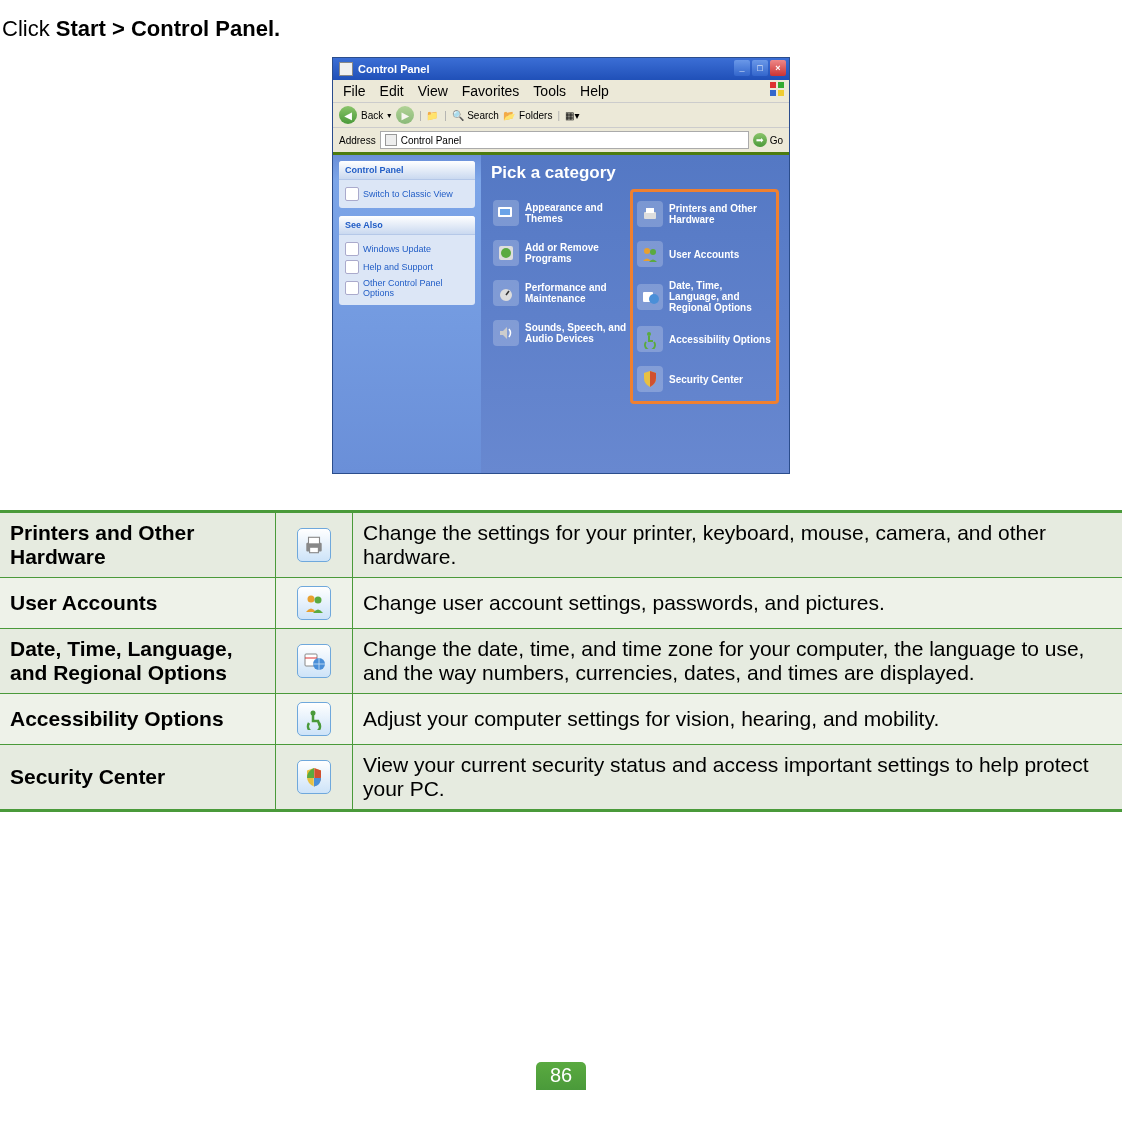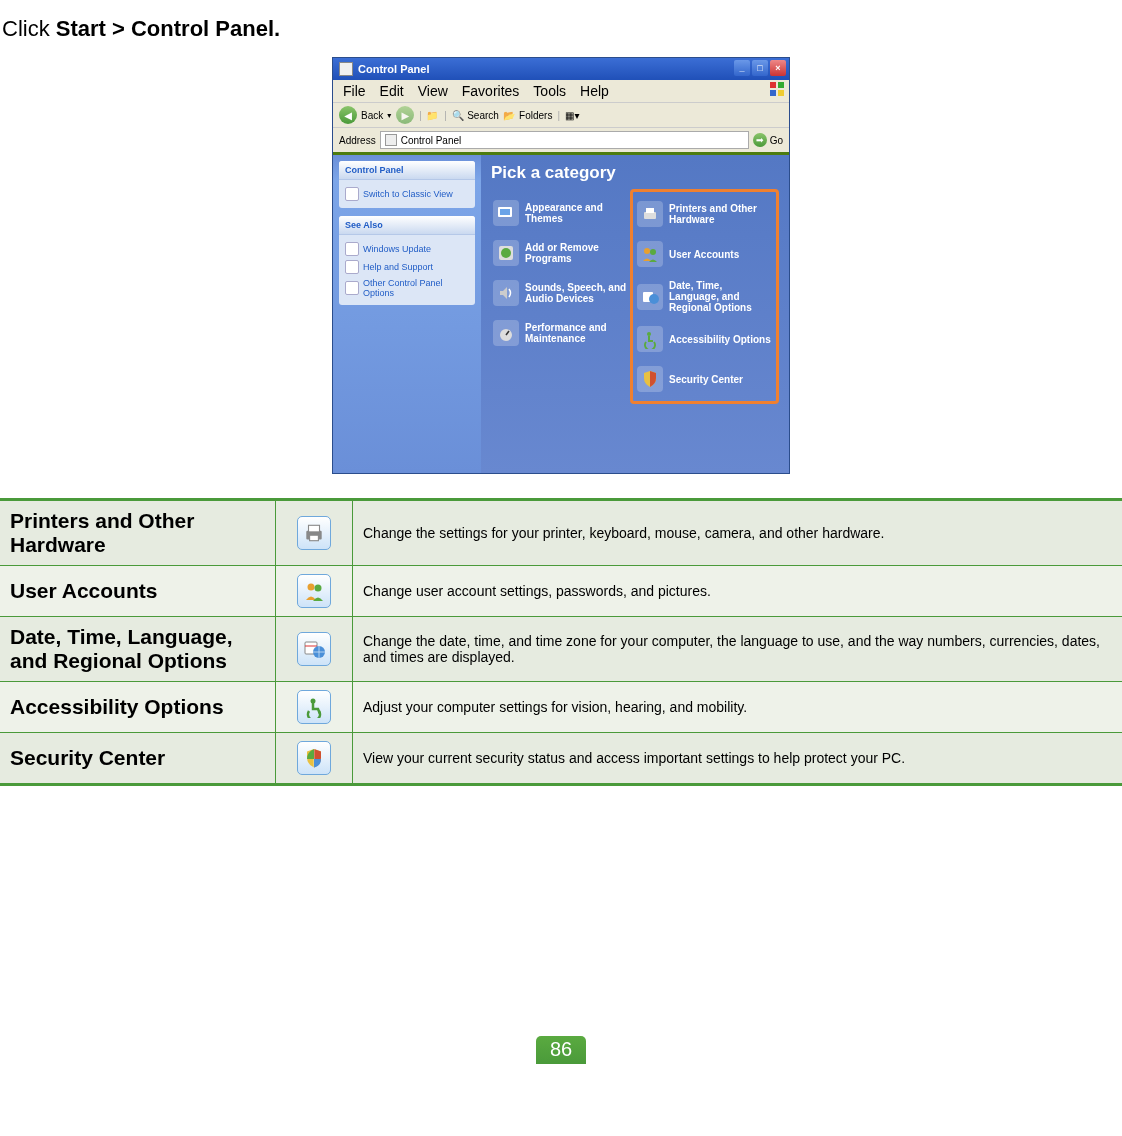--- a/index.html
+++ b/index.html
@@ -16,21 +16,21 @@
   .instruction {
     padding: 16px 0 15px 2px;
     font-size: 22px;
   }
   .instruction .bold {
     font-weight: bold;
   }
   
   .screenshot {
     width: 456px;
-    margin: 0 auto 24px auto;
+    margin: 0 auto 36px auto;
     border: 1px solid #2b4d8c;
     background: #ece9d8;
   }
   .titlebar {
     background: linear-gradient(to bottom, #3b6ed5, #2050b8);
     height: 22px;
     display: flex;
     align-items: center;
     color: #fff;
     font-size: 11px;
@@ -207,21 +207,21 @@
     font-weight: bold;
     font-size: 21px;
     border-right: 1px solid #4a9a3a;
   }
   .desc-table td.col-icon {
     width: 56px;
     text-align: center;
     border-right: 1px solid #4a9a3a;
   }
   .desc-table td.col-desc {
-    font-size: 14px;
+    font-size: 21px;
   }
   .row-icon {
     width: 32px; height: 32px;
     background: linear-gradient(to bottom,#fff,#cde3f8);
     border: 1px solid #6fa8dc;
     border-radius: 5px;
     display:inline-flex; align-items:center; justify-content:center;
   }
   .row-icon svg { width: 22px; height: 22px; }
   .page-num {
@@ -344,34 +344,34 @@
                   <svg viewBox="0 0 20 20">
                     <rect x="3" y="3" width="14" height="14" rx="2" fill="#ddd"></rect>
                     <circle cx="10" cy="10" r="5" fill="#5aaa40"></circle>
                   </svg>
                 </div>
               <span>Add or Remove Programs</span>
             </div>
             <div class="cat-item">
               <div class="cat-icon">
                   <svg viewBox="0 0 20 20">
+                    <circle cx="10" cy="12" r="6" fill="#ddd"></circle>
+                    <path d="M10 12 l3 -4" stroke="#333" stroke-width="1.5"></path>
+                  </svg>
+                </div>
+              <span>Performance and Maintenance</span>
+            </div>
+            <div class="cat-item">
+              <div class="cat-icon">
+                  <svg viewBox="0 0 20 20">
                     <path d="M4 8 h3 l4 -4 v12 l-4 -4 h-3 z" fill="#ccc"></path>
                     <path d="M13 6 q3 4 0 8" stroke="#fff" stroke-width="1.5" fill="none"></path>
                   </svg>
                 </div>
               <span>Sounds, Speech, and Audio Devices</span>
-            </div>
-            <div class="cat-item">
-              <div class="cat-icon">
-                  <svg viewBox="0 0 20 20">
-                    <circle cx="10" cy="12" r="6" fill="#ddd"></circle>
-                    <path d="M10 12 l3 -4" stroke="#333" stroke-width="1.5"></path>
-                  </svg>
-                </div>
-              <span>Performance and Maintenance</span>
             </div>
           </div>
           <div class="cat-col highlight-box">
             <div class="cat-item">
               <div class="cat-icon">
                   <svg viewBox="0 0 20 20">
                     <rect x="4" y="8" width="12" height="7" rx="1" fill="#ddd"></rect>
                     <rect x="6" y="4" width="8" height="5" fill="#fff"></rect>
                   </svg>
                 </div>

